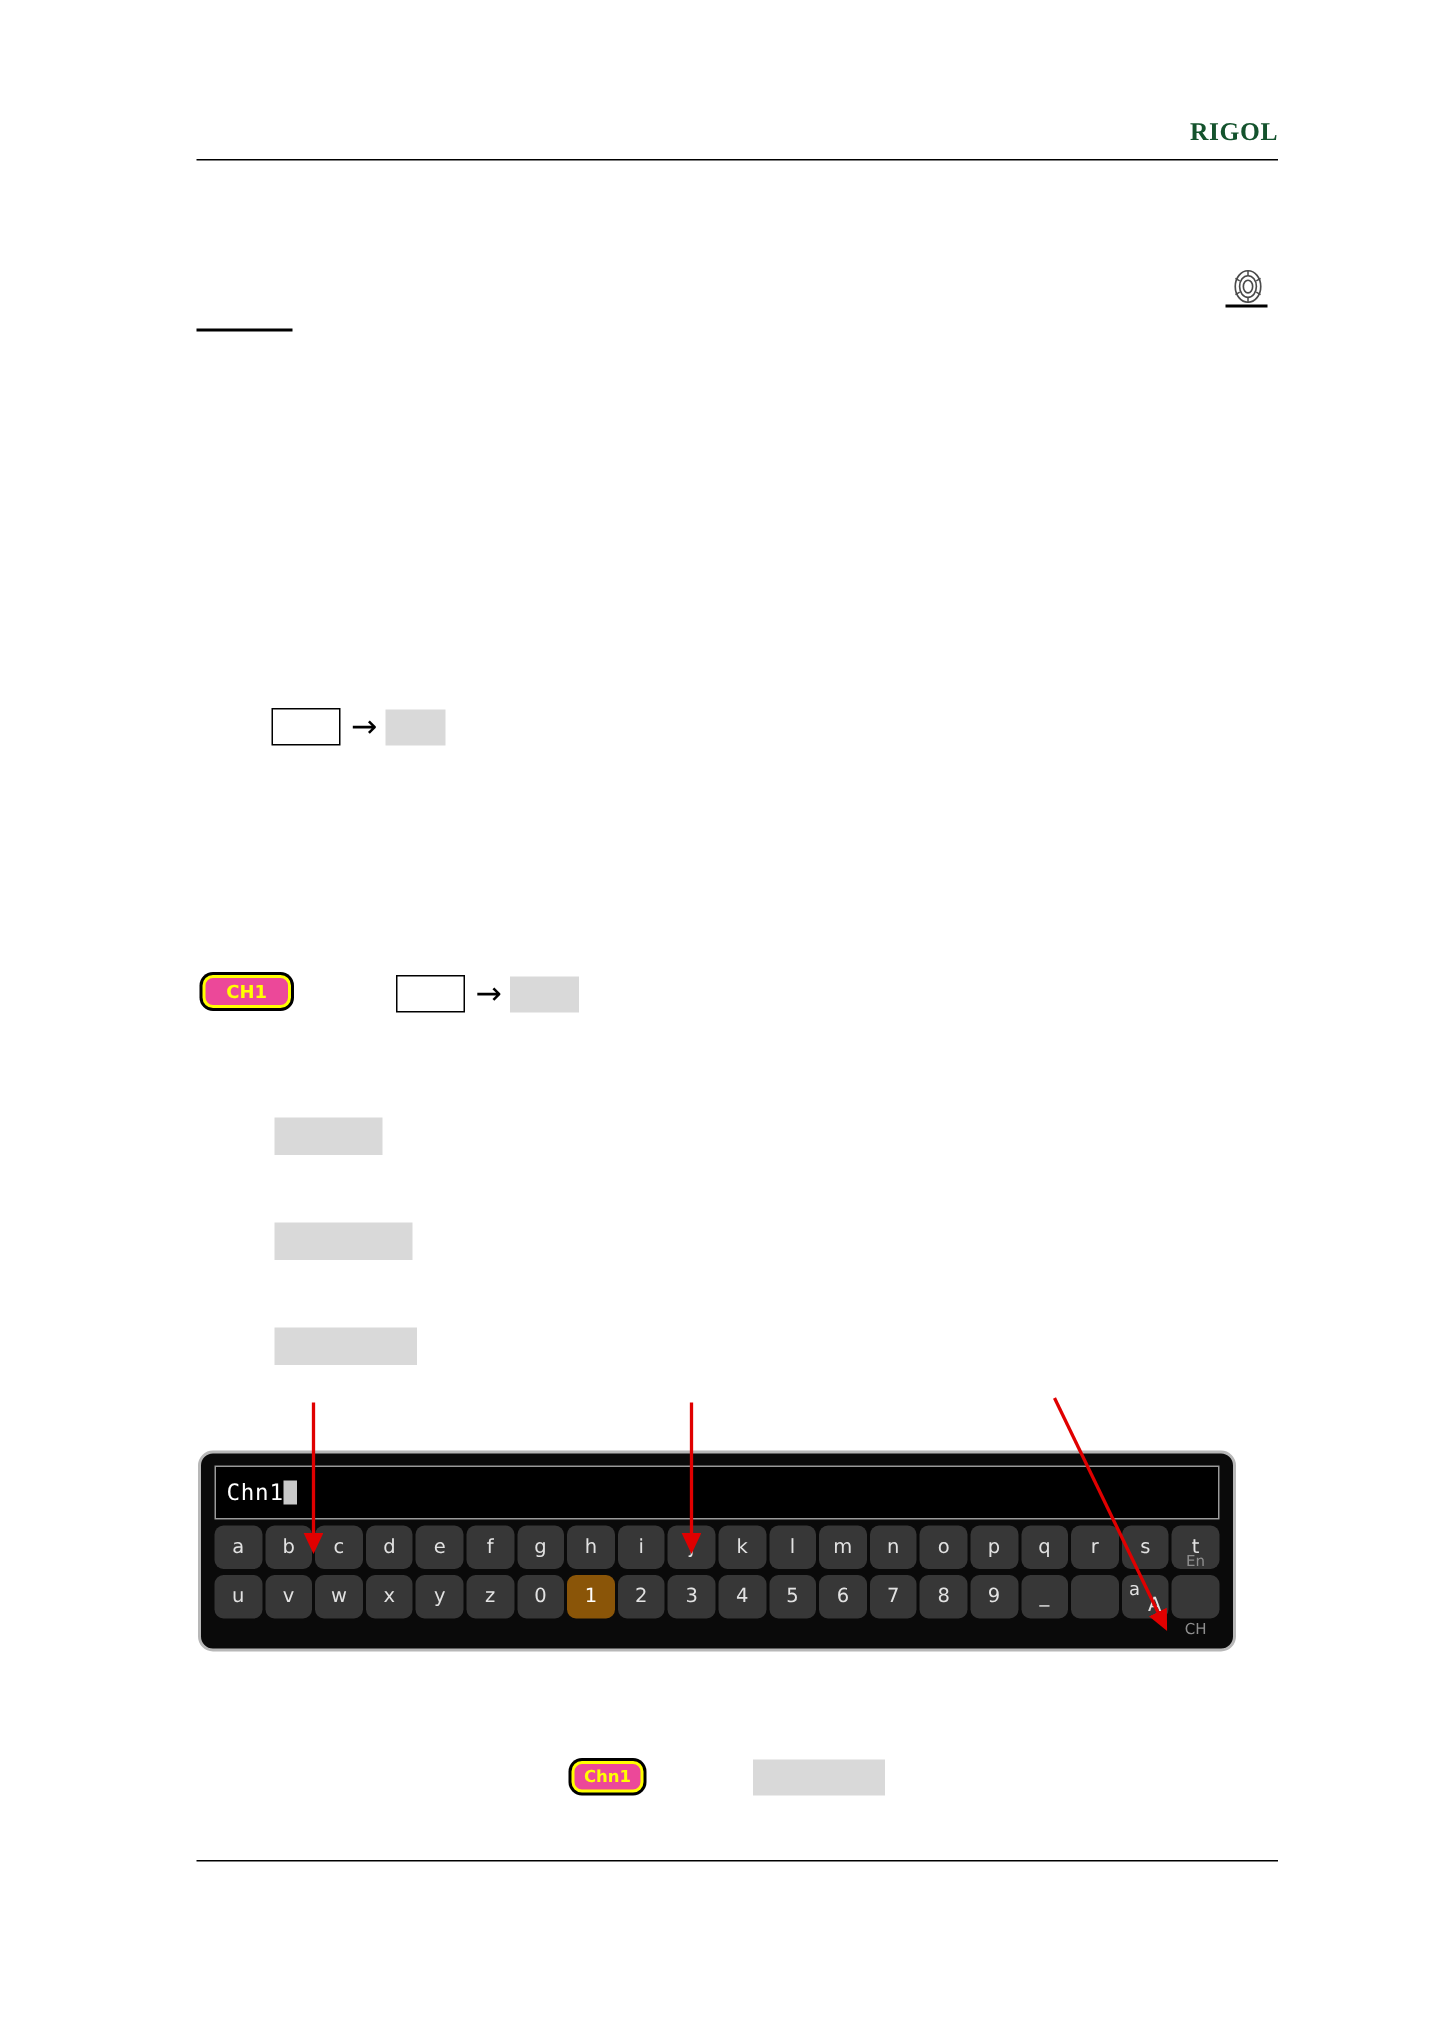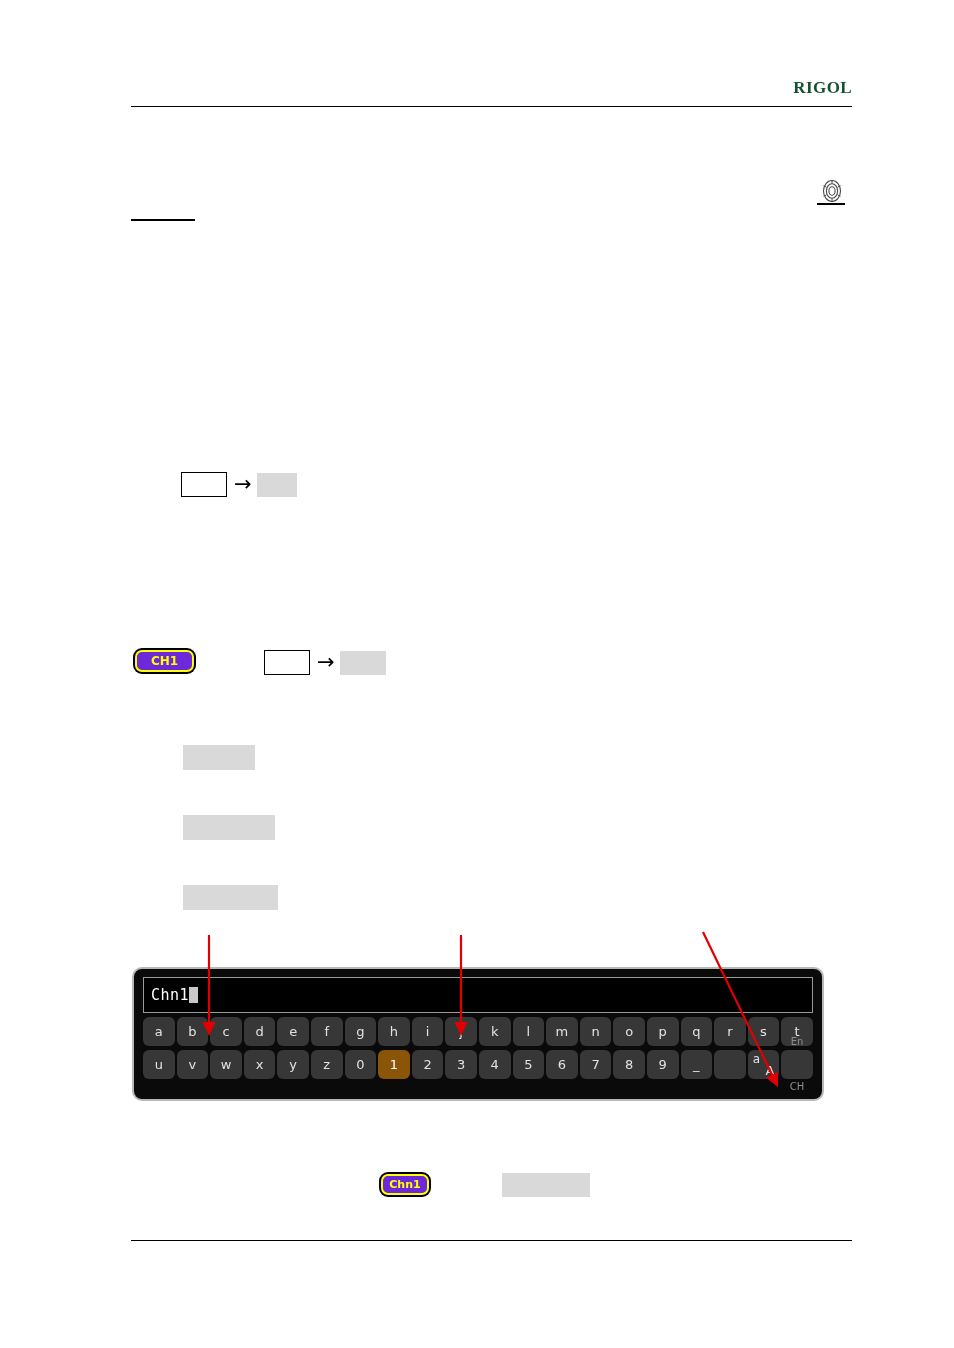--- a/index.html
+++ b/index.html
@@ -86,21 +86,21 @@
     position: absolute;
     font-family: "DejaVu Sans", sans-serif;
     font-size: 21px;
     line-height: 1;
     color: #000;
   }
 
   
   .key-badge {
     position: absolute;
-    background: #6d28d9;
+    background: #ec4899;
     border: 2px solid #ffff00;
     border-radius: 7px;
     color: #ffff00;
     font-family: "DejaVu Sans", sans-serif;
     font-weight: bold;
     font-size: 12px;
     display: flex;
     align-items: center;
     justify-content: center;
     box-sizing: border-box;

